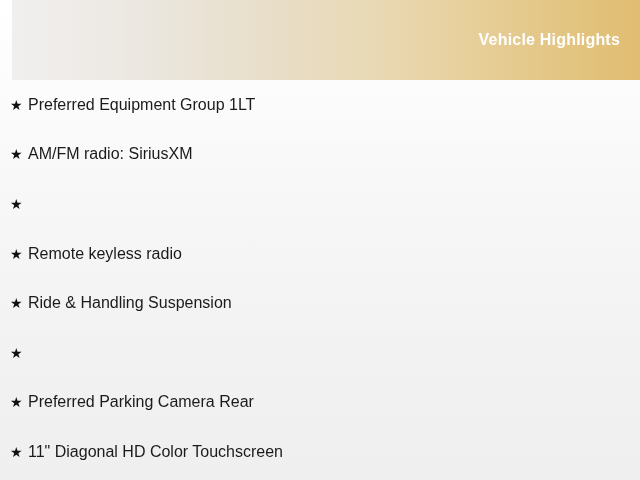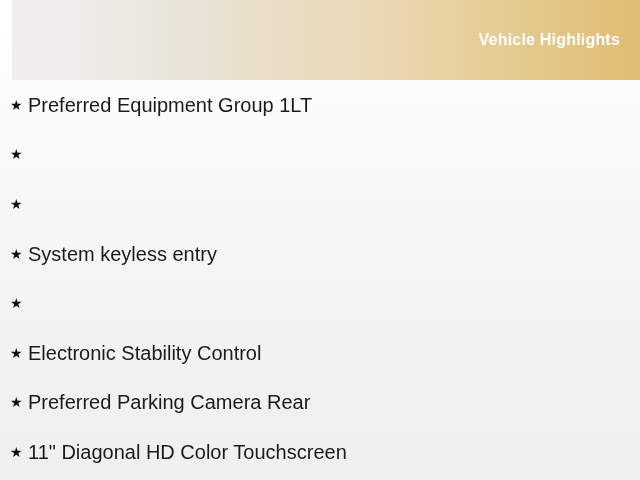--- a/index.html
+++ b/index.html
@@ -80,21 +80,21 @@
     width: 18px;
     font-size: 14px;
     line-height: 1;
     color: #111111;
     text-align: left;
     user-select: none;
   }
 
   .highlight-label {
     flex: 1 1 auto;
-    font-size: 20px;
+    font-size: 16px;
     line-height: 20px;
     color: #1b1b1b;
     white-space: nowrap;
   }
 </style>
 </head>
 <body>
 
 <div id="page">
 
@@ -104,38 +104,39 @@
 
   <ul id="highlights-list">
 
     <li class="highlight-item">
       <span class="bullet-star">★</span>
       <span class="highlight-label">Preferred Equipment Group 1LT</span>
     </li>
 
     <li class="highlight-item">
       <span class="bullet-star">★</span>
+      <span class="highlight-label">AM/FM radio: SiriusXM</span>
     </li>
 
     <li class="highlight-item">
       <span class="bullet-star">★</span>
     </li>
 
     <li class="highlight-item">
       <span class="bullet-star">★</span>
-      <span class="highlight-label">System keyless entry</span>
+      <span class="highlight-label">Remote keyless radio</span>
     </li>
 
     <li class="highlight-item">
       <span class="bullet-star">★</span>
+      <span class="highlight-label">Ride &amp; Handling Suspension</span>
     </li>
 
     <li class="highlight-item">
       <span class="bullet-star">★</span>
-      <span class="highlight-label">Electronic Stability Control</span>
     </li>
 
     <li class="highlight-item">
       <span class="bullet-star">★</span>
       <span class="highlight-label">Preferred Parking Camera Rear</span>
     </li>
 
     <li class="highlight-item">
       <span class="bullet-star">★</span>
       <span class="highlight-label">11" Diagonal HD Color Touchscreen</span>

